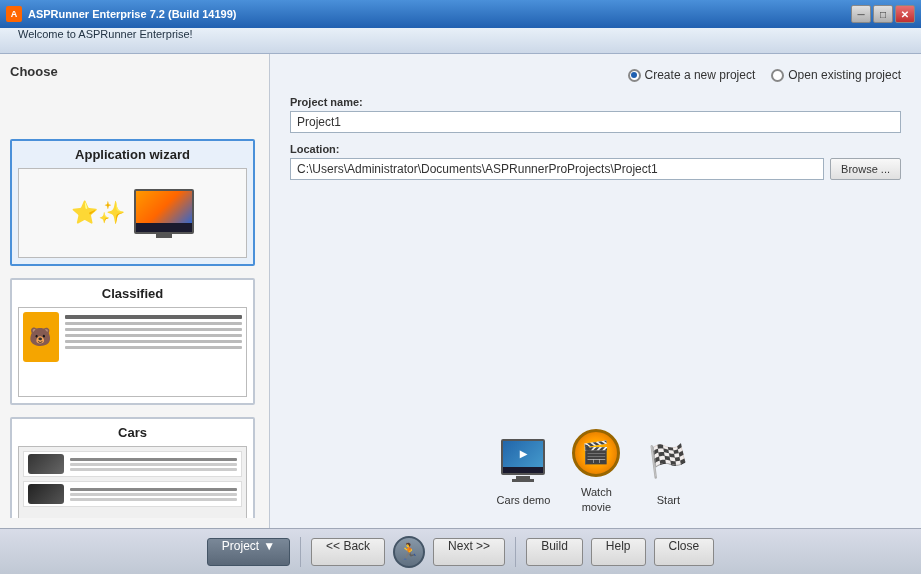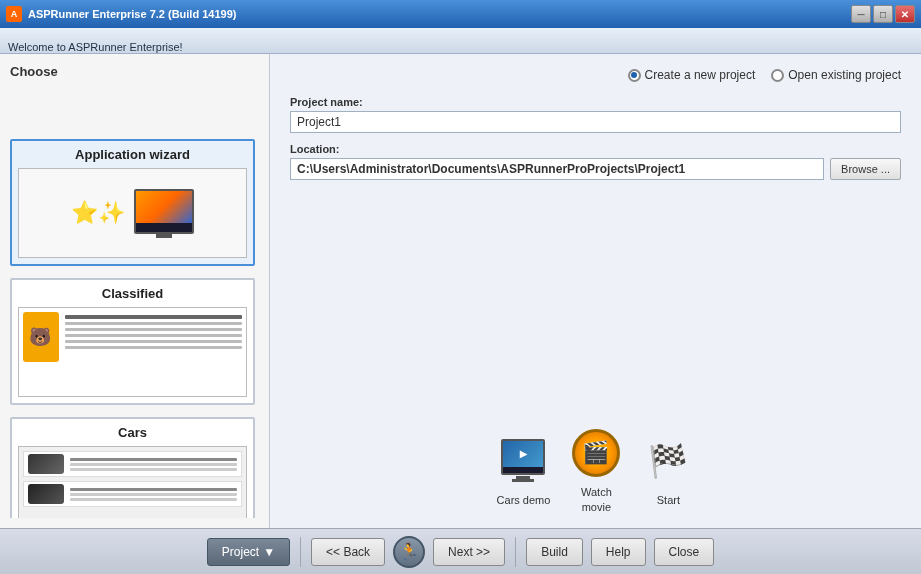--- a/index.html
+++ b/index.html
@@ -49,22 +49,22 @@
       font-size: 10px; color: #333;
     }
     .titlebar-btn.close-btn { background: linear-gradient(to bottom, #e87070, #c03030); color: white; }
 
     
     .infobar {
       background: linear-gradient(to bottom, #e8f0f8, #ccd8e8);
       border-bottom: 1px solid #a0b0c8;
       height: 26px;
       display: flex;
-      align-items: flex-end;
-      padding: 0 8px;
+      align-items: flex-start;
+      padding: 0 18px;
       font-size: 11px;
       color: #234;
     }
 
     
     .main-content {
       display: flex;
       height: calc(574px - 28px - 26px - 46px);
       background: #eef2f8;
     }
@@ -251,21 +251,21 @@
       background: white;
       padding: 2px 6px;
       font-size: 12px;
       color: #333;
       outline: none;
     }
 
     .location-row {
       display: flex; gap: 6px; align-items: center;
     }
-    .location-input { flex: 1; font-weight: bold; }
+    .location-input { flex: 1; }
     .browse-btn {
       height: 22px;
       padding: 0 10px;
       background: linear-gradient(to bottom, #f8f8f8, #e0e0e0);
       border: 1px solid #a0a8b0;
       border-radius: 2px;
       cursor: pointer;
       font-size: 11px;
       color: #333;
       white-space: nowrap;
@@ -362,21 +362,21 @@
 
     .footer-btn {
       height: 28px;
       padding: 0 14px;
       border: 1px solid #888;
       border-radius: 3px;
       cursor: pointer;
       font-size: 12px;
       color: #333;
       background: linear-gradient(to bottom, #f0f0f0, #d8d8d8);
-      display: flex; align-items: center; gap: 4px;
+      display: flex; gap: 4px;
     }
 
     .footer-btn.project-btn {
       background: linear-gradient(to bottom, #8090a0, #6070808);
       background: linear-gradient(to bottom, #7a8898, #5a6878);
       color: white;
       border-color: #445566;
     }
 
     .runner-icon {

